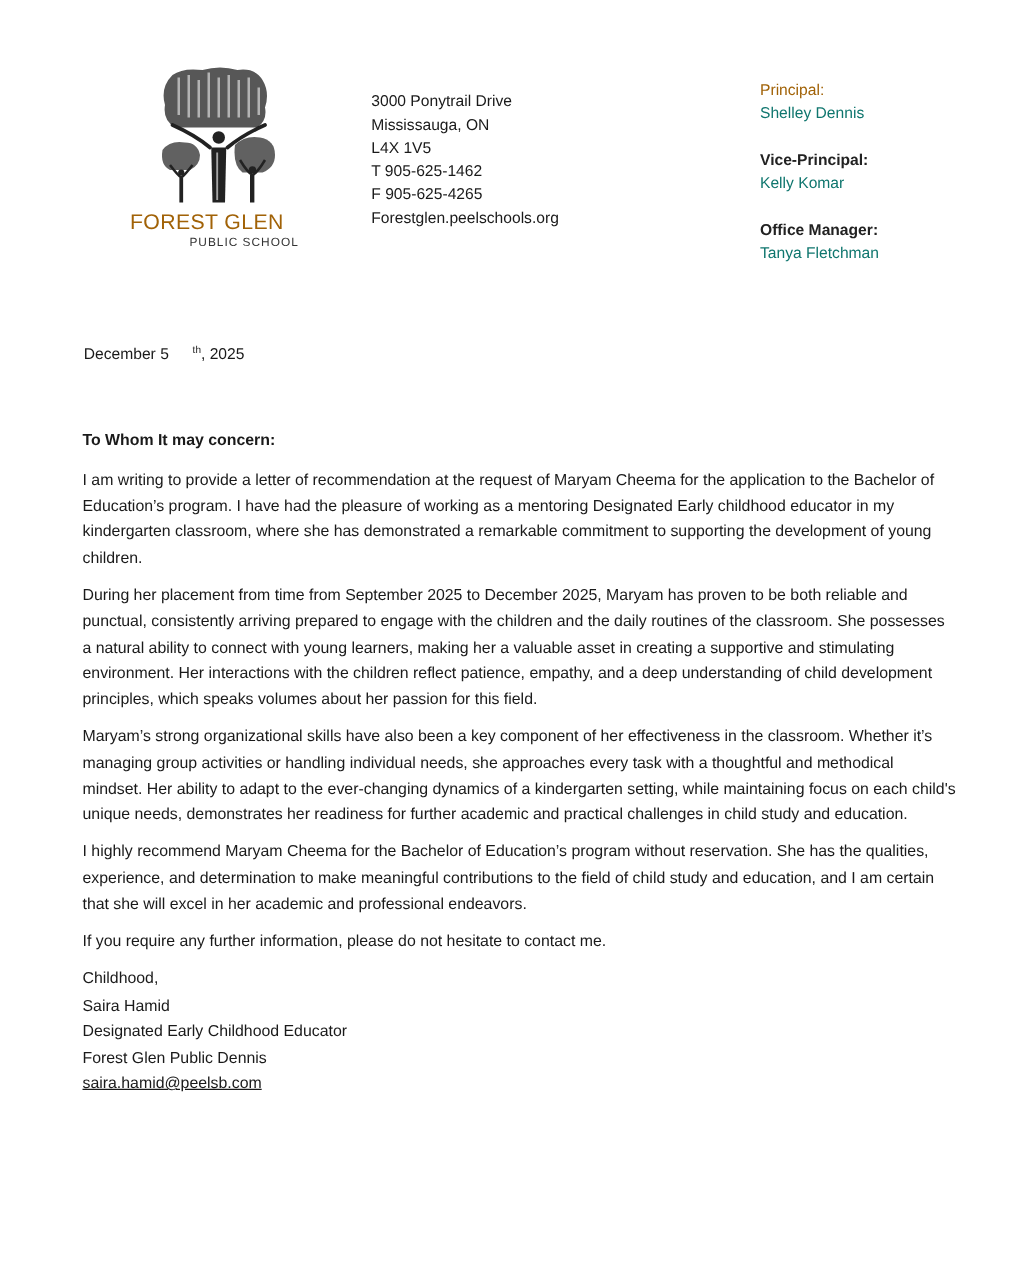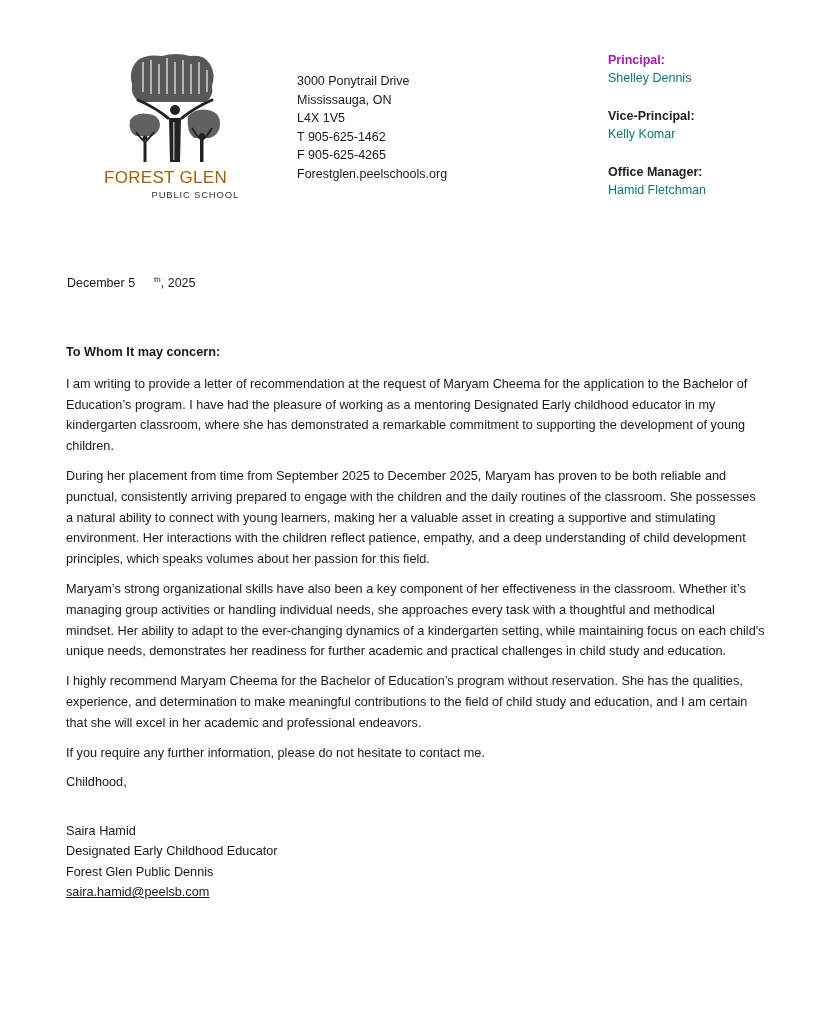--- a/index.html
+++ b/index.html
@@ -64,21 +64,21 @@
       top: 51px;
       font-size: 12.5px;
       line-height: 18px;
     }
     .staff .role {
       font-weight: bold;
       color: #222;
     }
     .staff .name { color: #0f766e; }
     .staff .group { margin-bottom: 20px; }
-    .staff .group:first-child .role { font-weight: bold; color: #a21caf; }
+    .staff .group:first-child .role { font-weight: normal; color: #a16207; margin-top: 12px; }
     .date {
       position: absolute;
       left: 67px;
       top: 275px;
       font-size: 12.5px;
     }
     .date sup { font-size: 8px; padding-left: 19px; }
     .letter {
       position: absolute;
       left: 66px;
@@ -90,21 +90,21 @@
     }
     .salutation {
       font-weight: bold;
       margin: 0 0 11px 0;
     }
     .letter p {
       margin: 0 0 9px 0;
     }
     .closing { margin: 2px 0 0 0; }
     .signature {
-      margin-top: 28px;
+      margin-top: 2px;
       line-height: 20.3px;
     }
     .email {
       color: #1a1a1a;
       text-decoration: underline;
     }
   </style>
 </head>
 <body>
 
@@ -165,21 +165,21 @@
   <div class="group">
     <div class="role">Principal:</div>
     <div class="name">Shelley Dennis</div>
   </div>
   <div class="group">
     <div class="role">Vice-Principal:</div>
     <div class="name">Kelly Komar</div>
   </div>
   <div class="group">
     <div class="role">Office Manager:</div>
-    <div class="name">Hamid Fletchman</div>
+    <div class="name">Tanya Fletchman</div>
   </div>
 </div>
 
 <div class="date"><span>December 5</span><sup>th</sup><span>, 2025</span></div>
 
 <div class="letter">
   <div class="salutation">To Whom It may concern:</div>
   <p>I am writing to provide a letter of recommendation at the request of Maryam Cheema for the application to the Bachelor of Education’s program. I have had the pleasure of working as a mentoring Designated Early childhood educator in my kindergarten classroom, where she has demonstrated a remarkable commitment to supporting the development of young children.</p>
   <p>During her placement from time from September 2025 to December 2025, Maryam has proven to be both reliable and punctual, consistently arriving prepared to engage with the children and the daily routines of the classroom. She possesses a natural ability to connect with young learners, making her a valuable asset in creating a supportive and stimulating environment. Her interactions with the children reflect patience, empathy, and a deep understanding of child development principles, which speaks volumes about her passion for this field.</p>
   <p>Maryam’s strong organizational skills have also been a key component of her effectiveness in the classroom. Whether it’s managing group activities or handling individual needs, she approaches every task with a thoughtful and methodical mindset. Her ability to adapt to the ever-changing dynamics of a kindergarten setting, while maintaining focus on each child's unique needs, demonstrates her readiness for further academic and practical challenges in child study and education.</p>

